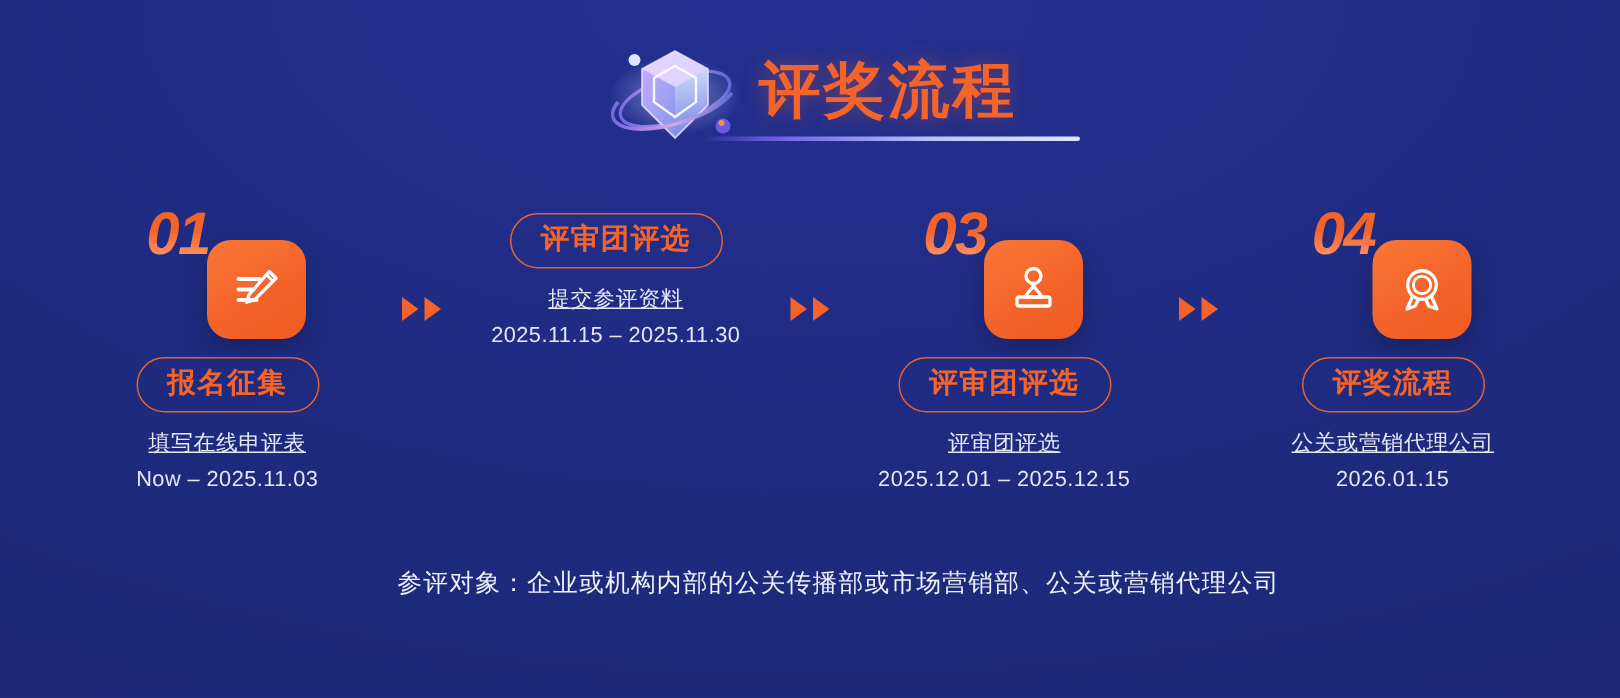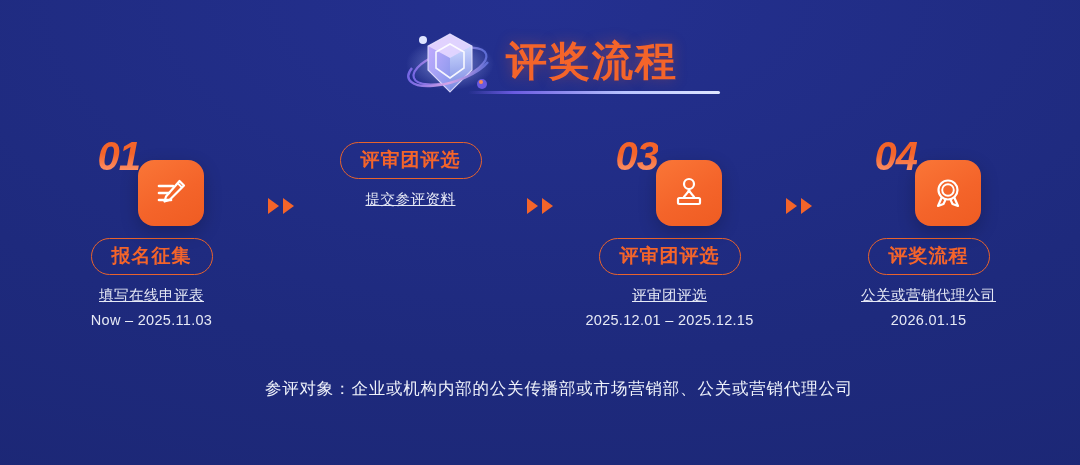--- a/index.html
+++ b/index.html
@@ -252,20 +252,21 @@
     </div>
 
     <div class="arrows">
       <span class="tri"></span>
       <span class="tri"></span>
     </div>
 
     <div class="step">
       <div class="step-pill">评审团评选</div>
       <div class="step-desc">提交参评资料</div>
+      <div class="step-date">2025.11.15 – 2025.11.30</div>
     </div>
 
     <div class="arrows">
       <span class="tri"></span>
       <span class="tri"></span>
     </div>
 
     <div class="step">
       <div class="step-top">
         <div class="step-num">03</div>

